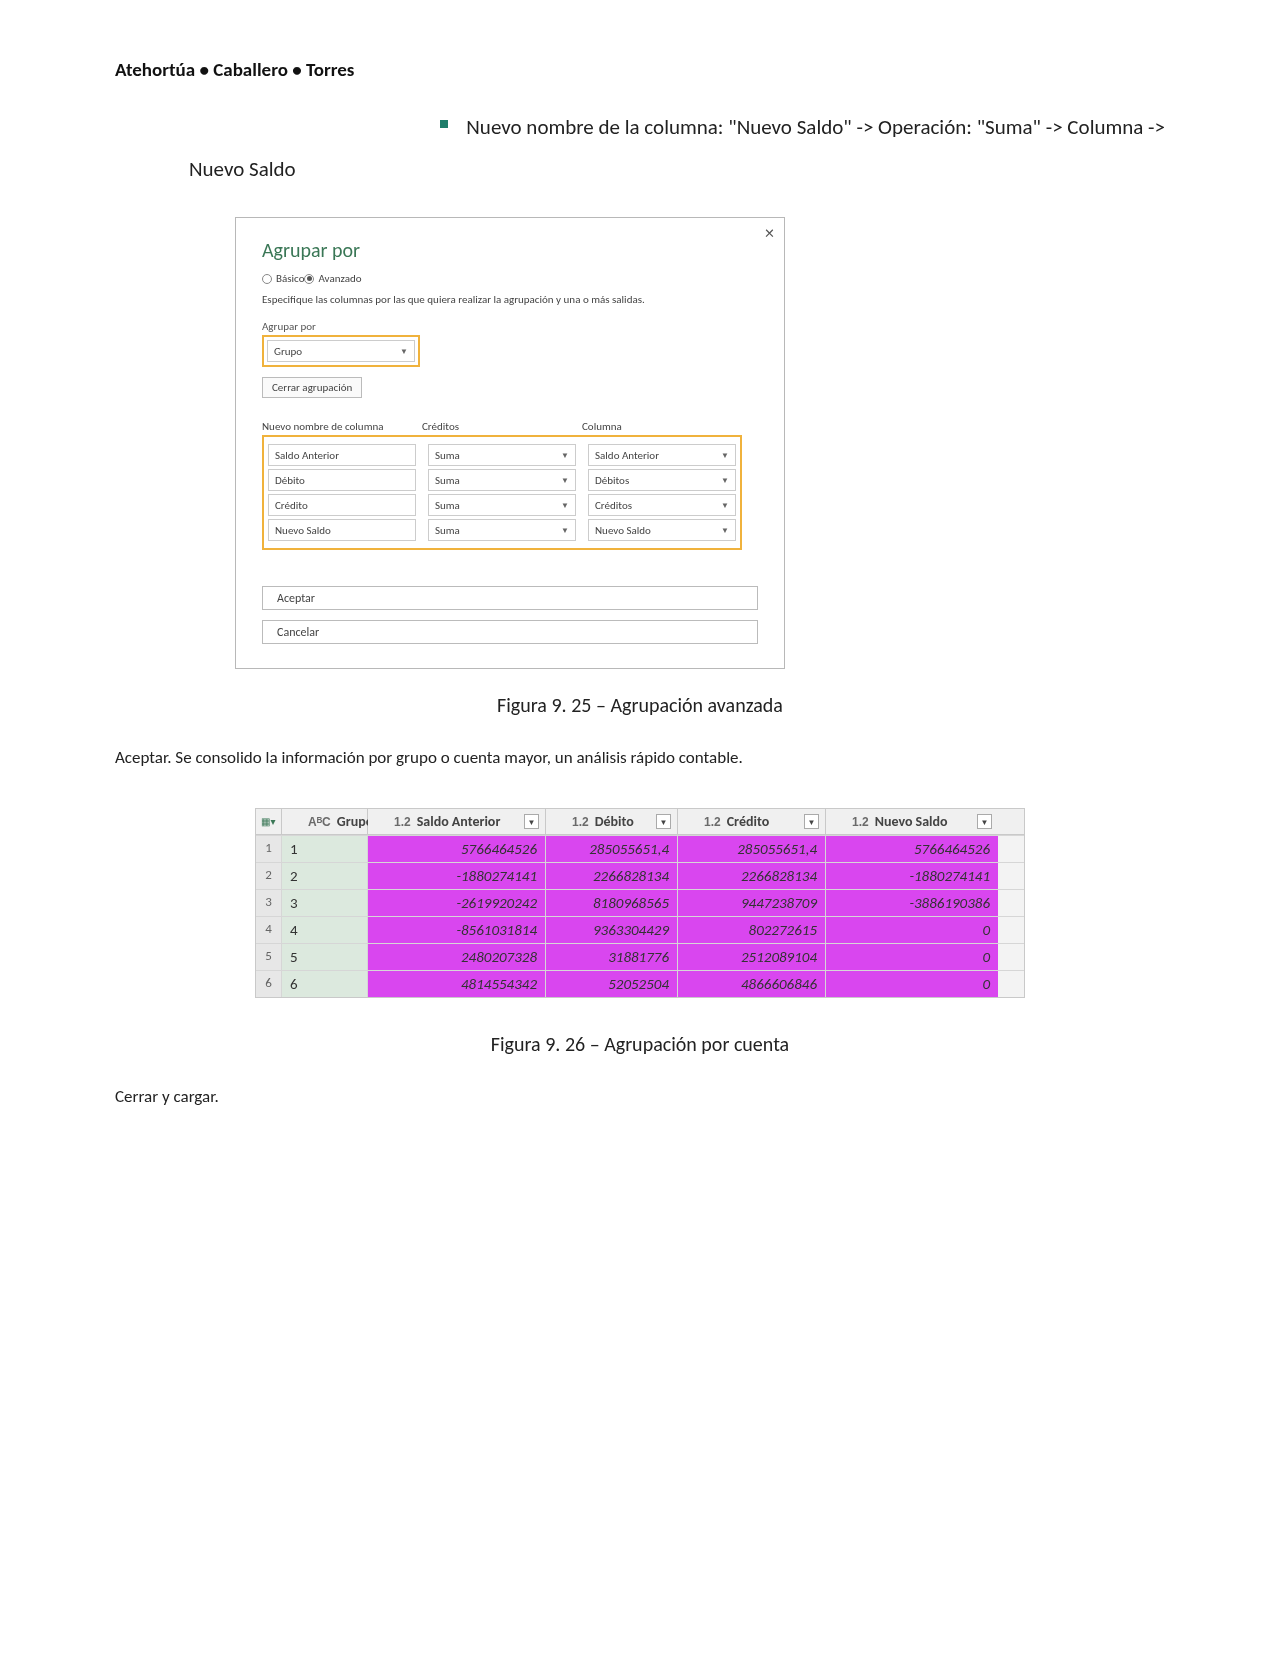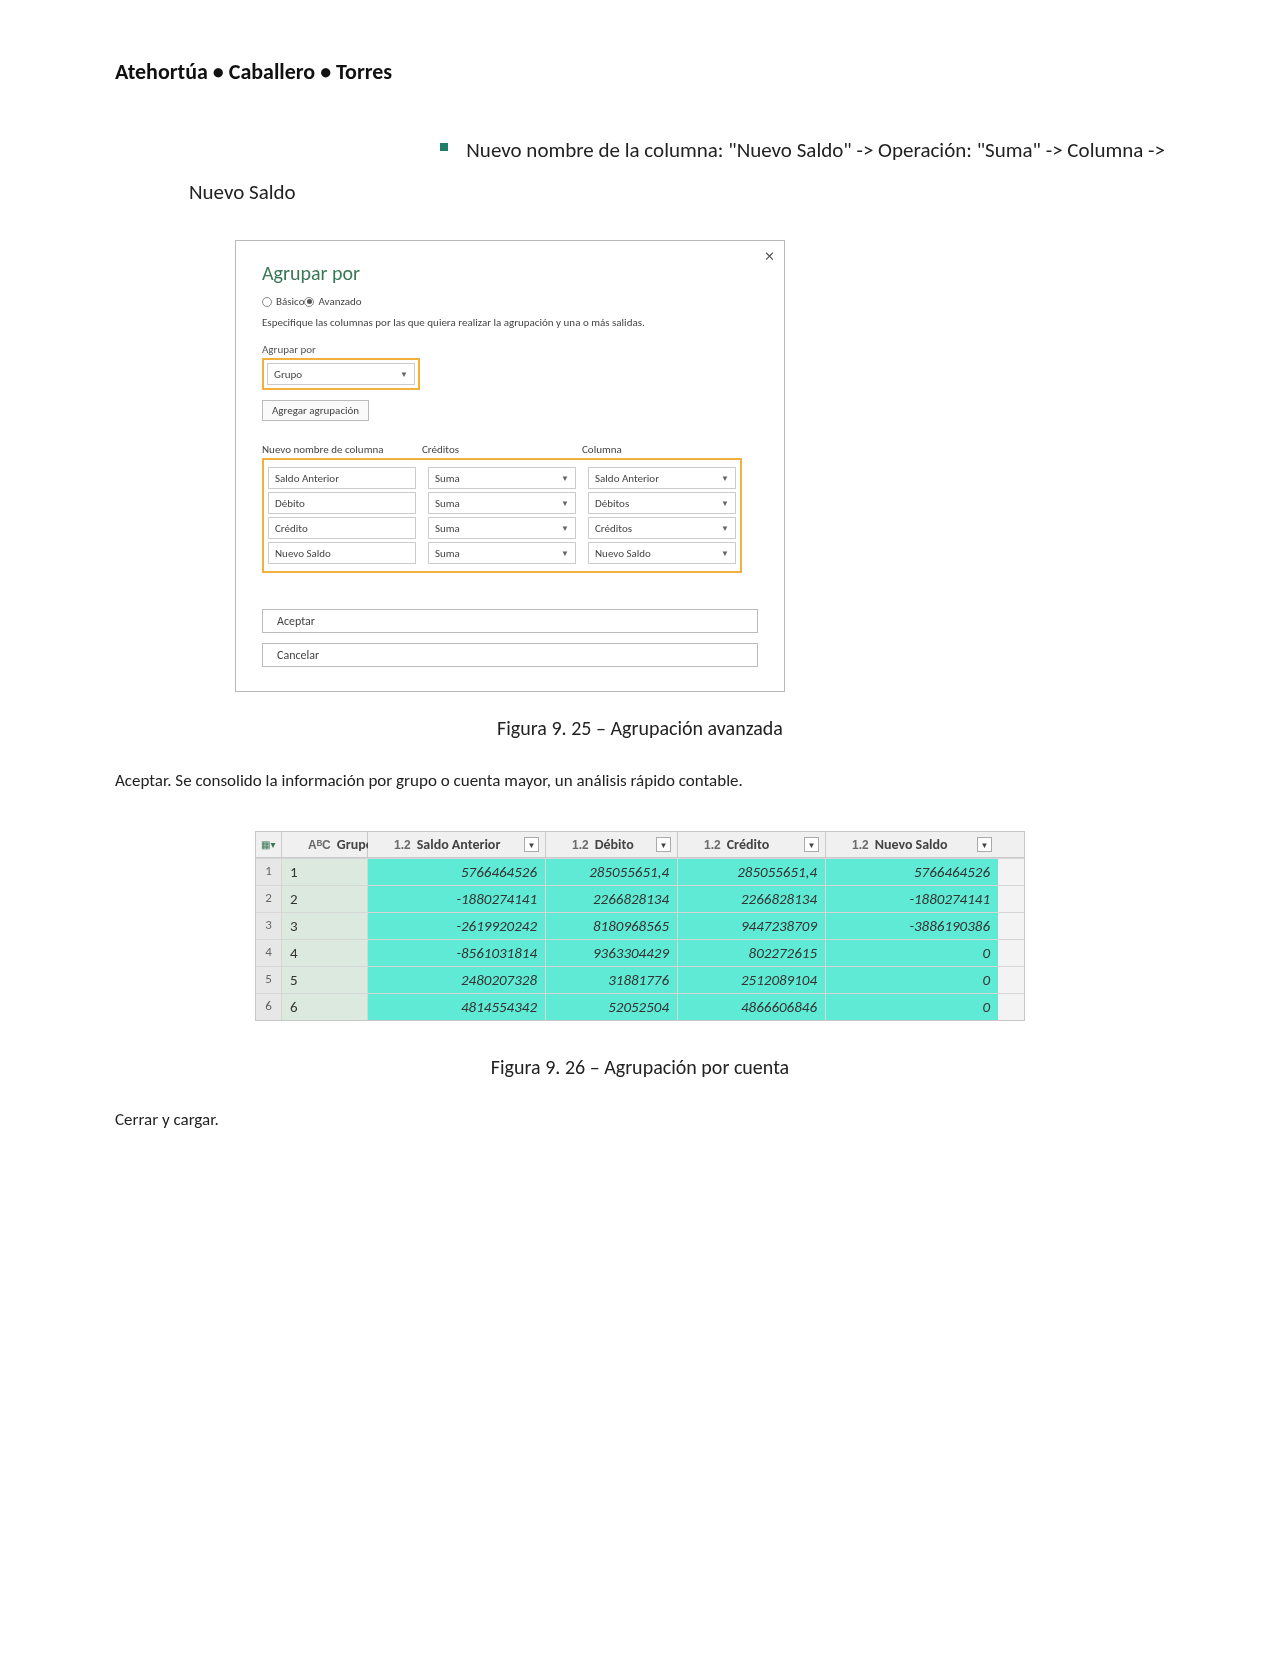--- a/index.html
+++ b/index.html
@@ -3,21 +3,21 @@
 <meta charset="utf-8">
 <style>
   * { box-sizing: border-box; margin: 0; padding: 0; }
   body {
     width: 1280px;
     background: #fff;
     font-family: Calibri, "Segoe UI", Arial, sans-serif;
     color: #222;
     padding: 58px 115px 80px 115px;
   }
-  .authors { font-size: 22px; font-weight: 600; color: #111; margin-bottom: 48px; }
+  .authors { font-size: 19px; font-weight: 600; color: #111; margin-bottom: 29px; }
   .bullet-row { display:flex; gap:18px; margin-left:48px; margin-bottom:6px;justify-content:flex-end; }
   .square-bullet { width:8px; height:8px; background:#1F7D6A; margin-top:10px; flex:0 0 auto; }
   .bullet-text { font-size:21px; line-height:1.7; }
   .indent-text { font-size:21px; margin-left:74px; line-height:1.7; }
   .dialog-wrap { margin:30px 0 0 120px; }
   .dialog {
     width:550px; border:1px solid #b8b8b8; background:#fff; position:relative;
     padding:20px 26px 24px 26px; font-size:12px; color:#444;
   }
   .dialog .close { position:absolute; top:6px; right:10px; font-size:18px; color:#555; line-height:1; }
@@ -43,21 +43,21 @@
   .body-text { font-size:17px; margin:10px 0 40px 0; }
   
   .pq-table { margin:30px auto 0 auto; width:770px; border:1px solid #c9c9c9; background:#f3f3f3; font-size:15px; }
   .pq-head { display:flex; background:#f0f0f0; border-bottom:1px solid #c9c9c9; }
   .pq-rowhead { width:26px; border-right:1px solid #c9c9c9; display:flex; align-items:center; justify-content:center; font-size:12px; color:#666; }
   .pq-cell-head { display:flex; align-items:center; justify-content:space-between; border-right:1px solid #c9c9c9; padding:4px 6px; background:#f0f0f0; }
   .pq-cell-head .tlabel { display:flex; align-items:center; gap:6px; font-weight:600; color:#444; font-size:14px; }
   .ttype { font-size:12px; color:#6a6a6a; font-family: "Segoe UI", sans-serif; margin-left: 20px; }
   .drop { width:15px; height:15px; border:1px solid #aaa; display:flex; align-items:center; justify-content:center; font-size:8px; color:#444; background:#fff; }
   .pq-row { display:flex; border-top:1px solid #d6d6d6; }
-  .pq-cell { border-right:1px solid #d6d6d6; padding:4px 8px; background:#5eead4; font-size:15px; font-style:italic; color:#333; }
+  .pq-cell { border-right:1px solid #d6d6d6; padding:4px 8px; background:#d946ef; font-size:15px; font-style:italic; color:#333; }
   .pq-cell.grp { background:#dce9de; font-style:normal; }
   .pq-cell.num { text-align:right; }
   .w-rownum { width:26px; text-align:center; background:#e7e7e7; font-style:normal; color:#666; font-size:13px; }
   .w-grupo { width:86px; }
   .w-saldo { width:178px; }
   .w-deb { width:132px; }
   .w-cred { width:148px; }
   .w-nuevo { width:172px; }
   .tbl-icon { width:15px; height:13px; display:inline-block; font-size:10px; color:#3a7756; }
 </style>
@@ -90,21 +90,21 @@
     </div>
     <div class="desc">Especifique las columnas por las que quiera realizar la agrupación y una o más salidas.</div>
 
     <div class="smlabel">Agrupar por</div>
     <div class="hl-box">
       <div class="sel">
         <span>Grupo</span>
         <span class="caret">▼</span>
       </div>
     </div>
-    <div><span class="small-btn">Agregar agrupación</span></div>
+    <div><span class="small-btn">Cerrar agrupación</span></div>
 
     <div class="agg-header">
       <div>Nuevo nombre de columna</div>
       <div>Créditos</div>
       <div>Columna</div>
     </div>
 
     <div class="agg-rows-hl">
       <div class="agg-row">
         <div class="txtin">Saldo Anterior</div>

